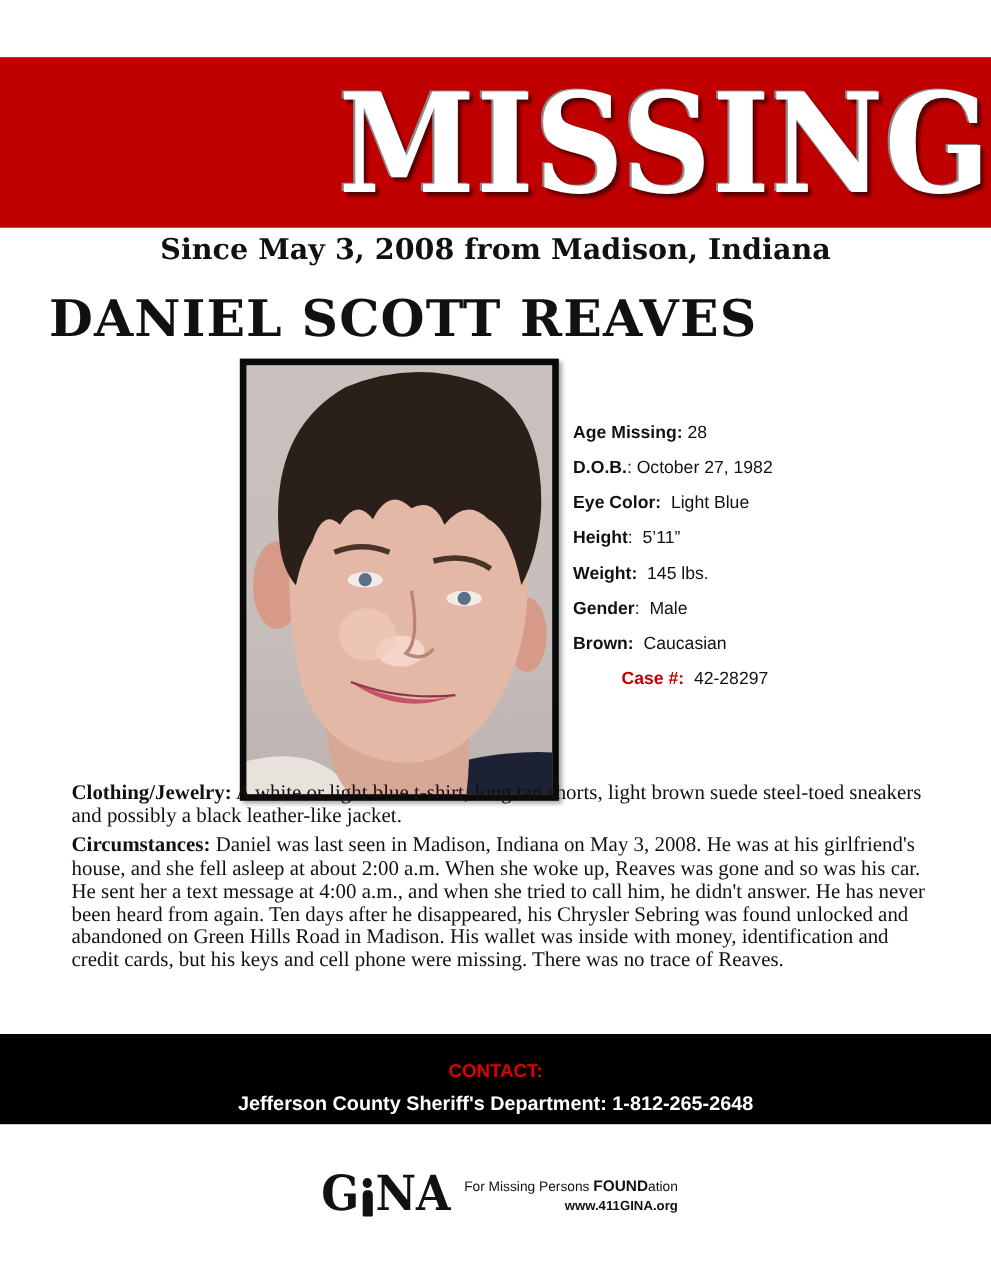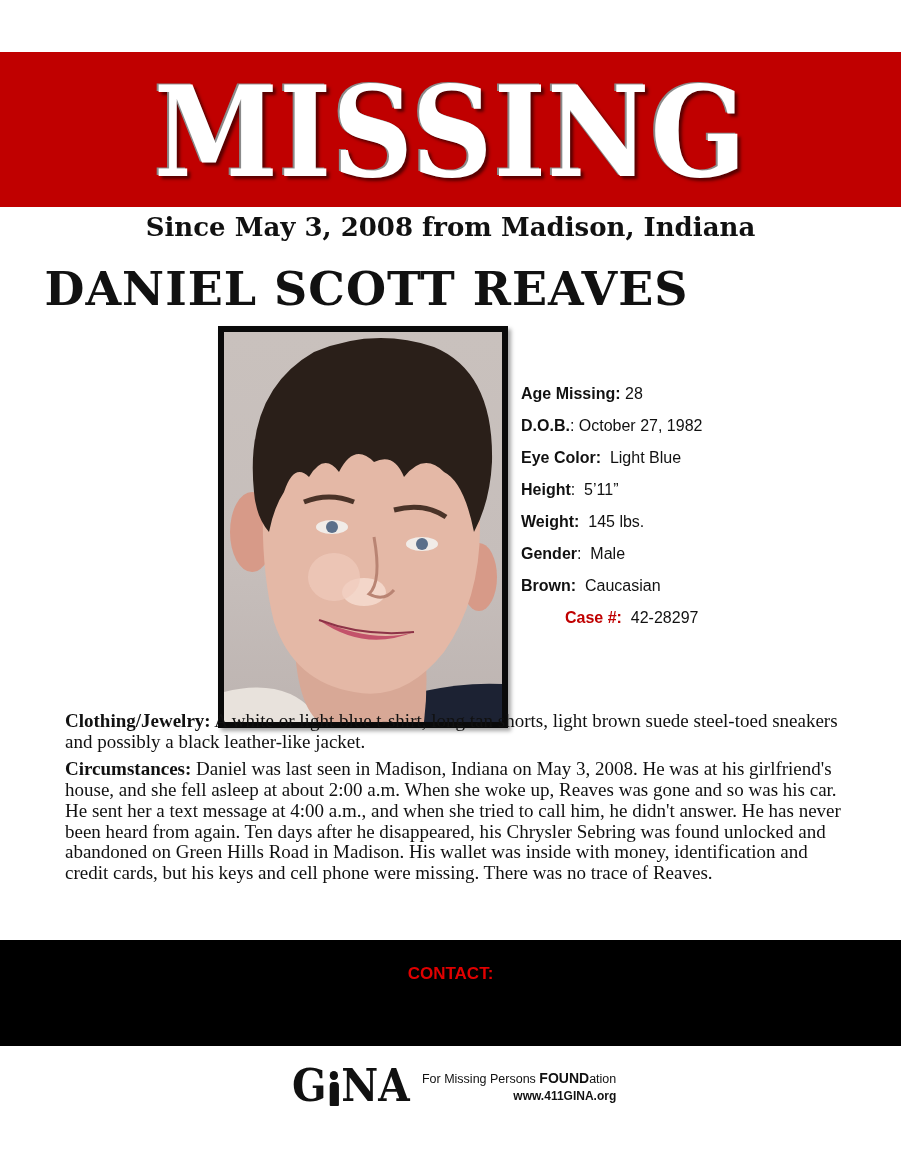--- a/index.html
+++ b/index.html
@@ -2,21 +2,21 @@
 <html><head>
   <meta charset="utf-8">
   <style>
     * { margin: 0; padding: 0; box-sizing: border-box; }
     html, body { width: 901px; height: 1165px; background: #ffffff; overflow: hidden; }
     body { position: relative; font-family: "Liberation Sans", sans-serif; color: #111; }
 
     .banner {
       position: absolute; left: 0; top: 52px; width: 901px; height: 155px;
       background: #c00000;
-      display: flex; align-items: center; justify-content: center;
+      display: flex; align-items: center; justify-content: flex-end;
     }
     .banner-title {
       font-family: "DejaVu Serif", serif;
       font-weight: bold;
       font-size: 112px;
       color: #ffffff;
       letter-spacing: 1px;
       transform: scaleY(1.12);
       text-shadow: -2px -1px 0 #8a8a8a, 3px 3px 3px rgba(0,0,0,0.55);
       margin-top: 4px;
@@ -53,21 +53,21 @@
     .detail-label.red { color: #c00000; margin-left: 44px; }
 
     .narrative {
       position: absolute; left: 65px; top: 711px; width: 790px;
       font-family: "Liberation Serif", serif; font-size: 19px; line-height: 20.7px; color: #111;
     }
     .narrative p { margin-bottom: 7px; }
     .narrative .lbl { font-weight: bold; }
 
     .contact {
-      position: absolute; left: 0; top: 940px; width: 901px; height: 106px;
+      position: absolute; left: 0; top: 940px; width: 901px; height: 82px;
       background: #000000; text-align: center;
     }
     .contact-label {
       margin-top: 24px; font-weight: bold; font-size: 17px; color: #e00000;
       font-family: "Liberation Sans", sans-serif;
     }
     .contact-line {
       margin-top: 9px; font-weight: bold; font-size: 18px; color: #ffffff;
       font-family: "Liberation Sans", sans-serif;
     }
@@ -152,20 +152,21 @@
   <div class="detail-row"><span class="detail-label red">Case #:</span><span>  42-28297</span></div>
 </div>
 
 <div class="narrative">
   <p><span class="lbl">Clothing/Jewelry:</span><span>  A white or light blue t-shirt, long tan shorts, light brown suede steel-toed sneakers and possibly a black leather-like jacket.</span></p>
   <p><span class="lbl">Circumstances:</span><span>  Daniel was last seen in Madison, Indiana on May 3, 2008. He was at his girlfriend's house, and she fell asleep at about 2:00 a.m. When she woke up, Reaves was gone and so was his car. He sent her a text message at 4:00 a.m., and when she tried to call him, he didn't answer. He has never been heard from again. Ten days after he disappeared, his Chrysler Sebring was found unlocked and abandoned on Green Hills Road in Madison. His wallet was inside with money, identification and credit cards, but his keys and cell phone were missing. There was no trace of Reaves.</span></p>
 </div>
 
 <div class="contact">
   <div class="contact-label">CONTACT:</div>
+  <div class="contact-line">Jefferson County Sheriff's Department: 1-812-265-2648</div>
 </div>
 
 <div class="logo">
   <div class="logo-word">
     <span>G</span>
     <span class="logo-i">
         <span class="head"></span>
         <span class="body"></span>
       </span>
     <span>NA</span>

